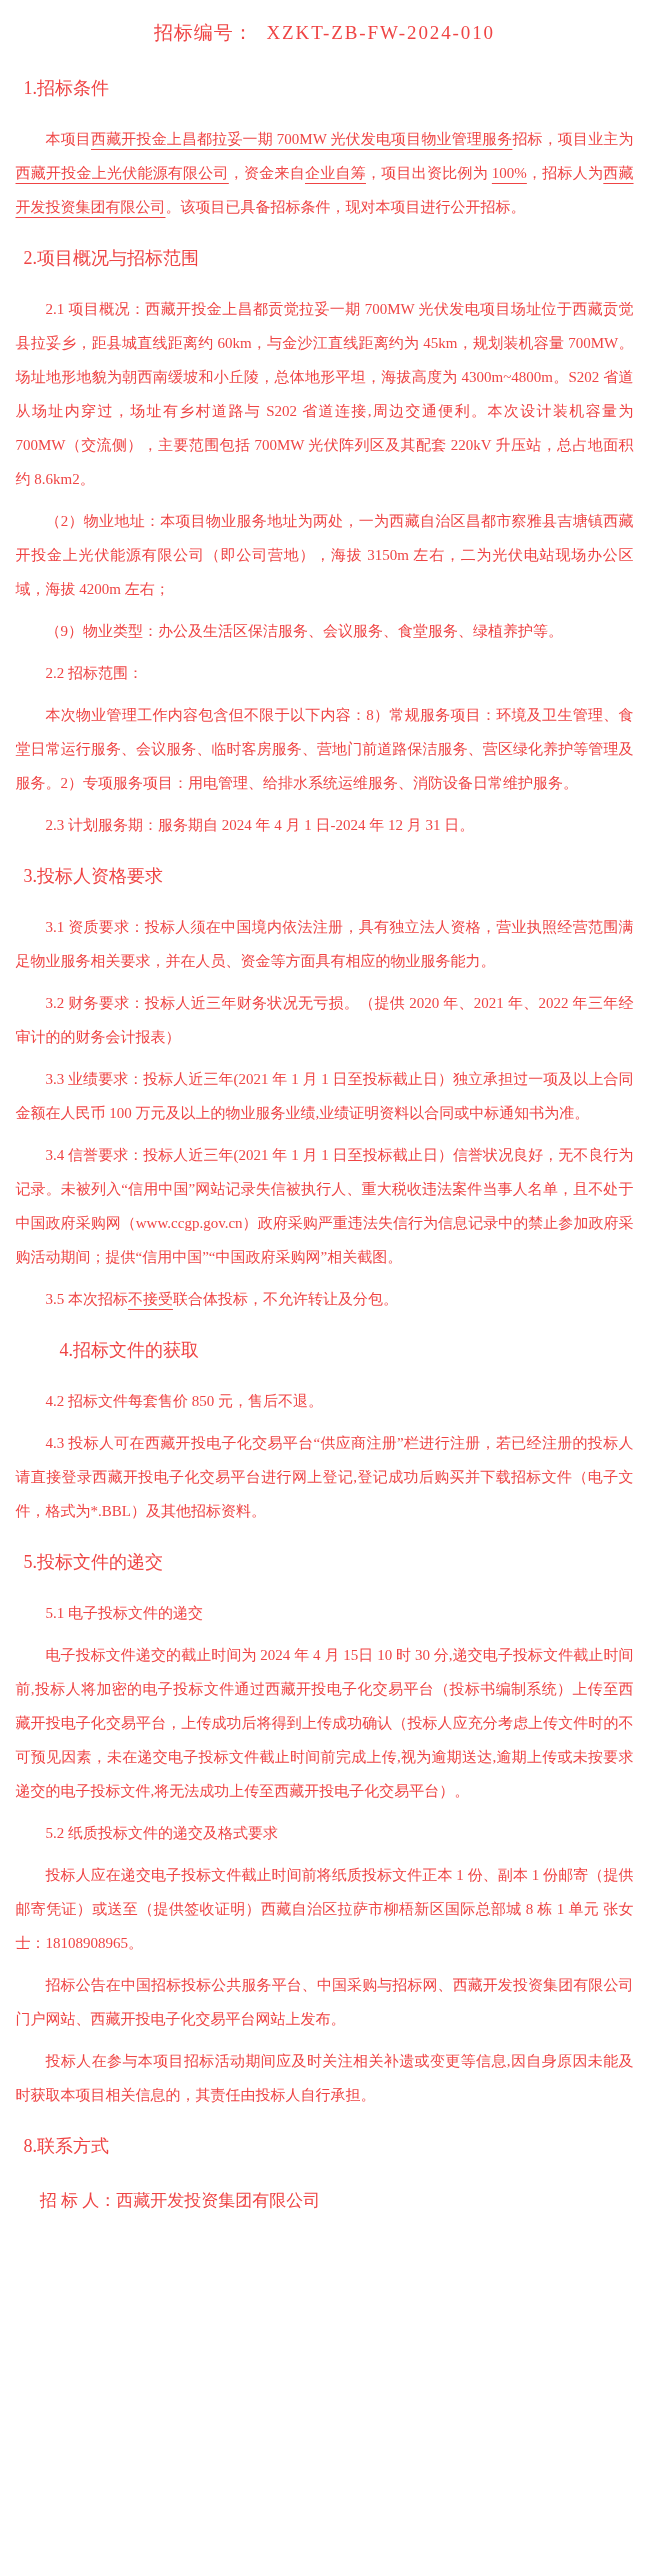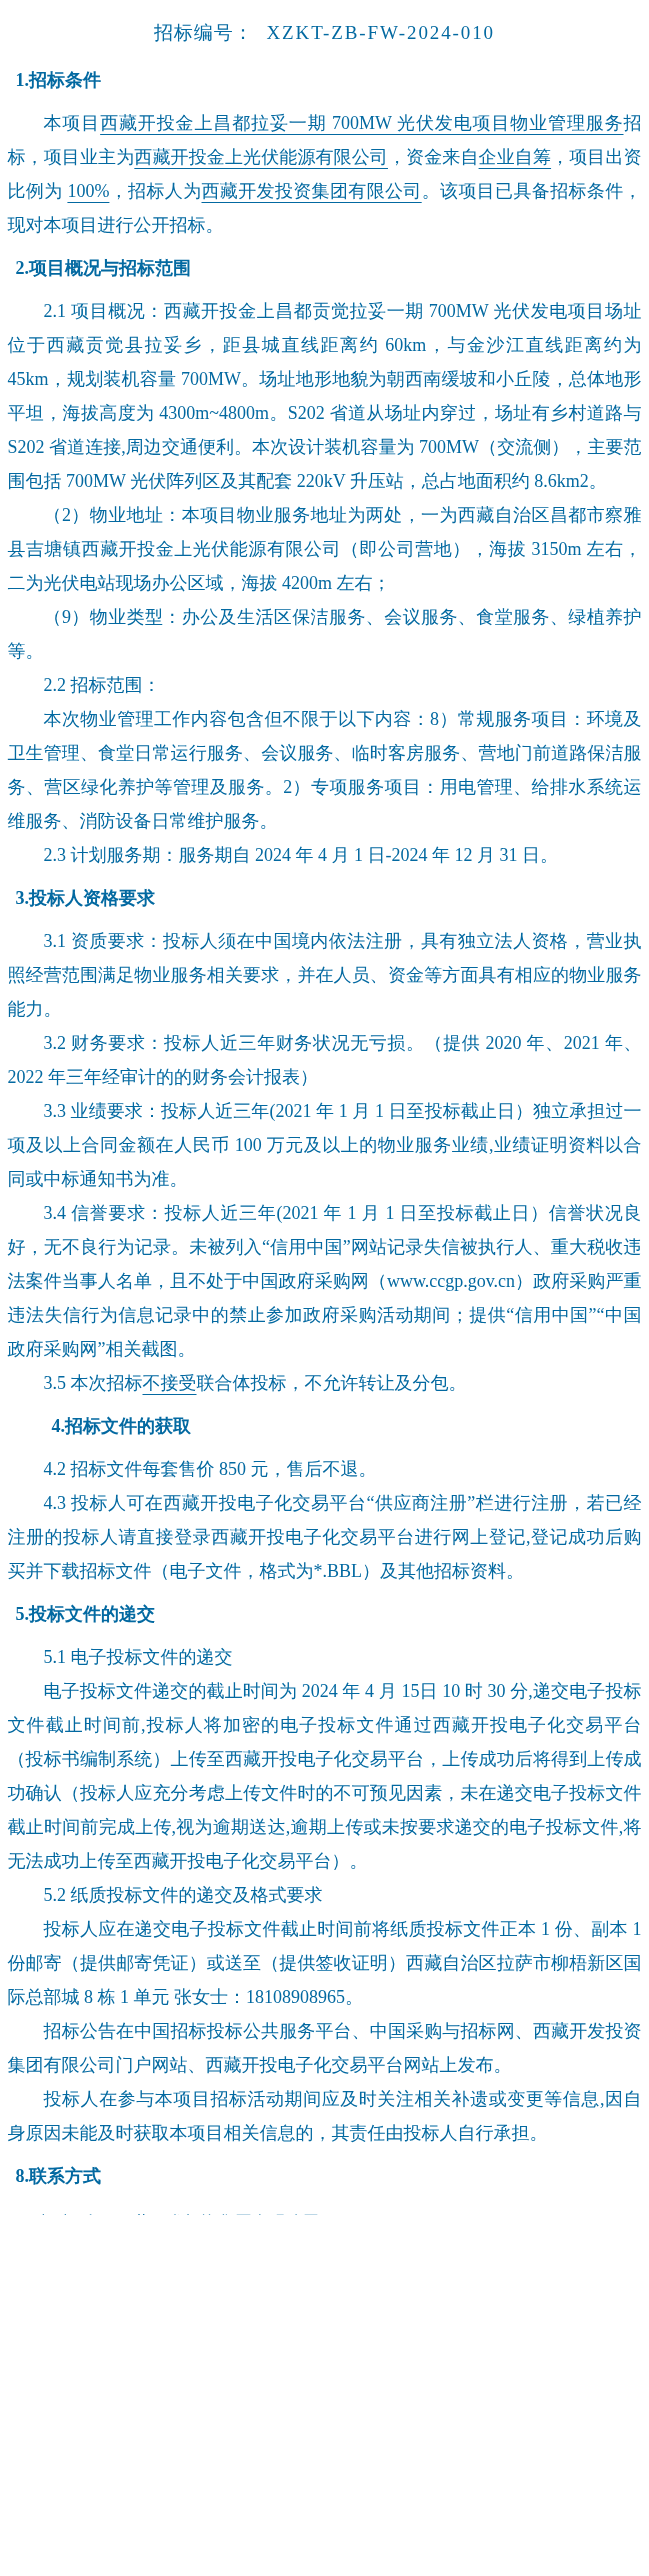--- a/index.html
+++ b/index.html
@@ -1,26 +1,26 @@
 <!DOCTYPE html>
 <html style="font-size:15px"><head>
 <meta charset="utf-8">
 <style>
   html,body { margin:0; padding:0; background:#ffffff; }
   .page {
     position:relative; width:649px; height:2215px; background:#fff;
-    font-family:"Liberation Serif","DejaVu Serif",serif; color:#0369a1;
+    font-family:"Liberation Serif","DejaVu Serif",serif; color:#ef4444;
     overflow:hidden;
   }
   .content { padding:11.3px 7.5px 0 7.5px; }
   .doc-title { text-align:center; font-size:19px; line-height:43px; letter-spacing:0.9px; }
   .doc-title .code { margin-left:13px; letter-spacing:1.9px; }
-  .h { font-weight:bold; font-size:18px; line-height:36px; margin:8px; }
+  .h { font-weight:normal; font-size:18px; line-height:36px; margin:16px; }
   .h.indent { padding-left:2em; }
-  p.para { margin:0; font-size:18px; line-height:34px; text-align:justify; text-indent:2em; }
+  p.para { margin:8px; font-size:15px; line-height:34px; text-align:justify; text-indent:2em; }
   .u { text-decoration:underline; text-underline-offset:4.7px; text-decoration-thickness:0.9px; }
   .contact-row { font-size:17px; line-height:42px; padding-left:1.9em; }
   .contact-row .lbl { white-space:pre;text-align:center; }
   .sig-company { position:absolute; right:5.6px; top:2484px; font-size:18px; letter-spacing:0.9px; z-index:1; }
   .sig-date { position:absolute; right:26px; top:2525px; font-size:18px; letter-spacing:0.9px; z-index:1; }
   .stamp { position:absolute; left:465px; top:2395px; z-index:2; mix-blend-mode:multiply; opacity:.92; }
 </style>
 </head>
 <body>
 

